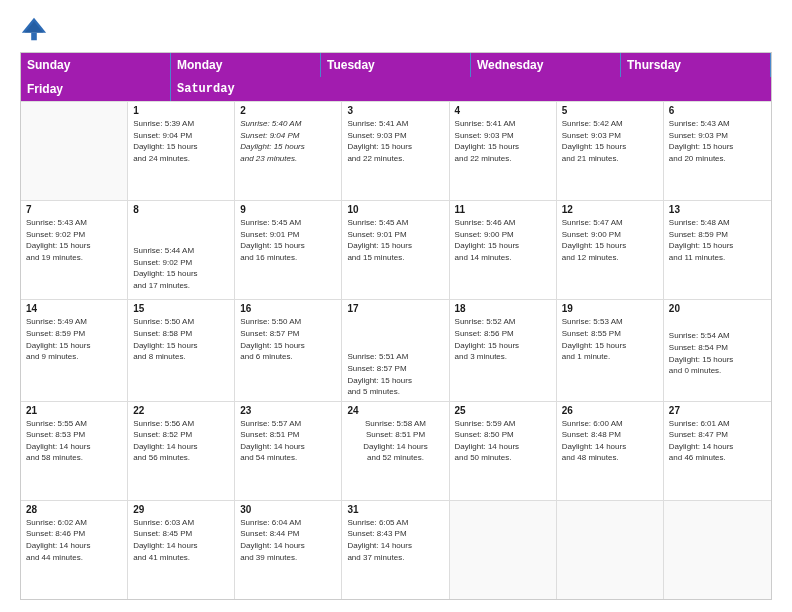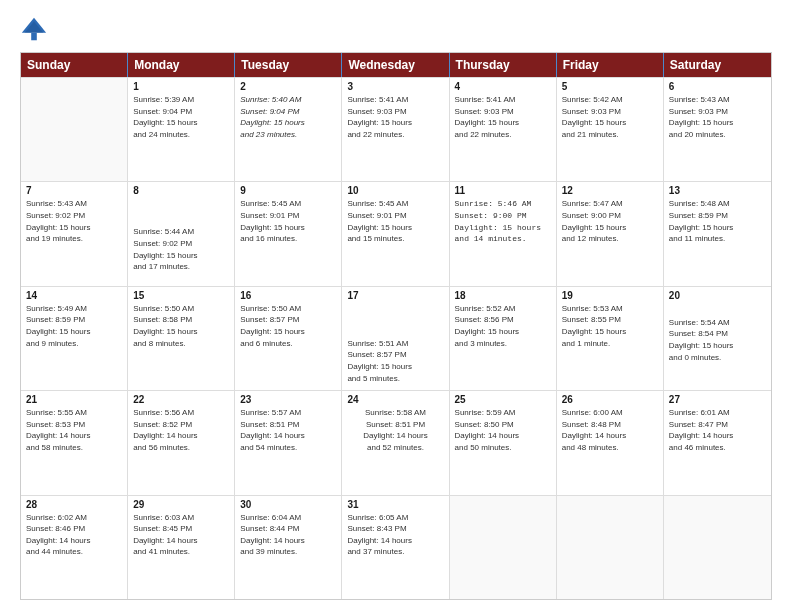--- a/index.html
+++ b/index.html
@@ -53,32 +53,32 @@
       font-style: italic;
     }
     .calendar {
       flex: 1;
       display: flex;
       flex-direction: column;
       border: 1px solid #ccc;
     }
     .cal-header {
       display: grid;
-      grid-template-columns: repeat(7, 1fr);
-      background: #7f1d1d;
+      grid-template-columns: repeat(5, 1fr);
+      background: #a21caf;
     }
     .cal-header-cell {
       color: #fff;
       font-size: 12px;
       font-weight: bold;
       padding: 5px 6px;
       text-align: left;
       border-right: 1px solid #4a88cc;
     }
-    .cal-header-cell:last-child { border-right: none; }
+    .cal-header-cell:last-child { border-right: none; font-family: Liberation Mono, monospace; }
     .cal-body {
       flex: 1;
       display: flex;
       flex-direction: column;
     }
     .cal-row {
       display: grid;
       grid-template-columns: repeat(7, 1fr);
       flex: 1;
       border-top: 1px solid #ddd;
@@ -208,21 +208,21 @@
           </div>
           <div class="cal-cell">
             <div class="day-num">10</div>
             <div class="cell-text" style="white-space: pre-line;">Sunrise: 5:45 AM
 Sunset: 9:01 PM
 Daylight: 15 hours
 and 15 minutes.</div>
           </div>
           <div class="cal-cell">
             <div class="day-num">11</div>
-            <div class="cell-text" style="white-space: pre-line; font-family: Liberation Mono, monospace;">Sunrise: 5:46 AM
+            <div class="cell-text" style="white-space: pre-line;">Sunrise: 5:46 AM
 Sunset: 9:00 PM
 Daylight: 15 hours
 and 14 minutes.</div>
           </div>
           <div class="cal-cell">
             <div class="day-num">12</div>
             <div class="cell-text" style="white-space: pre-line;">Sunrise: 5:47 AM
 Sunset: 9:00 PM
 Daylight: 15 hours
 and 12 minutes.</div>

